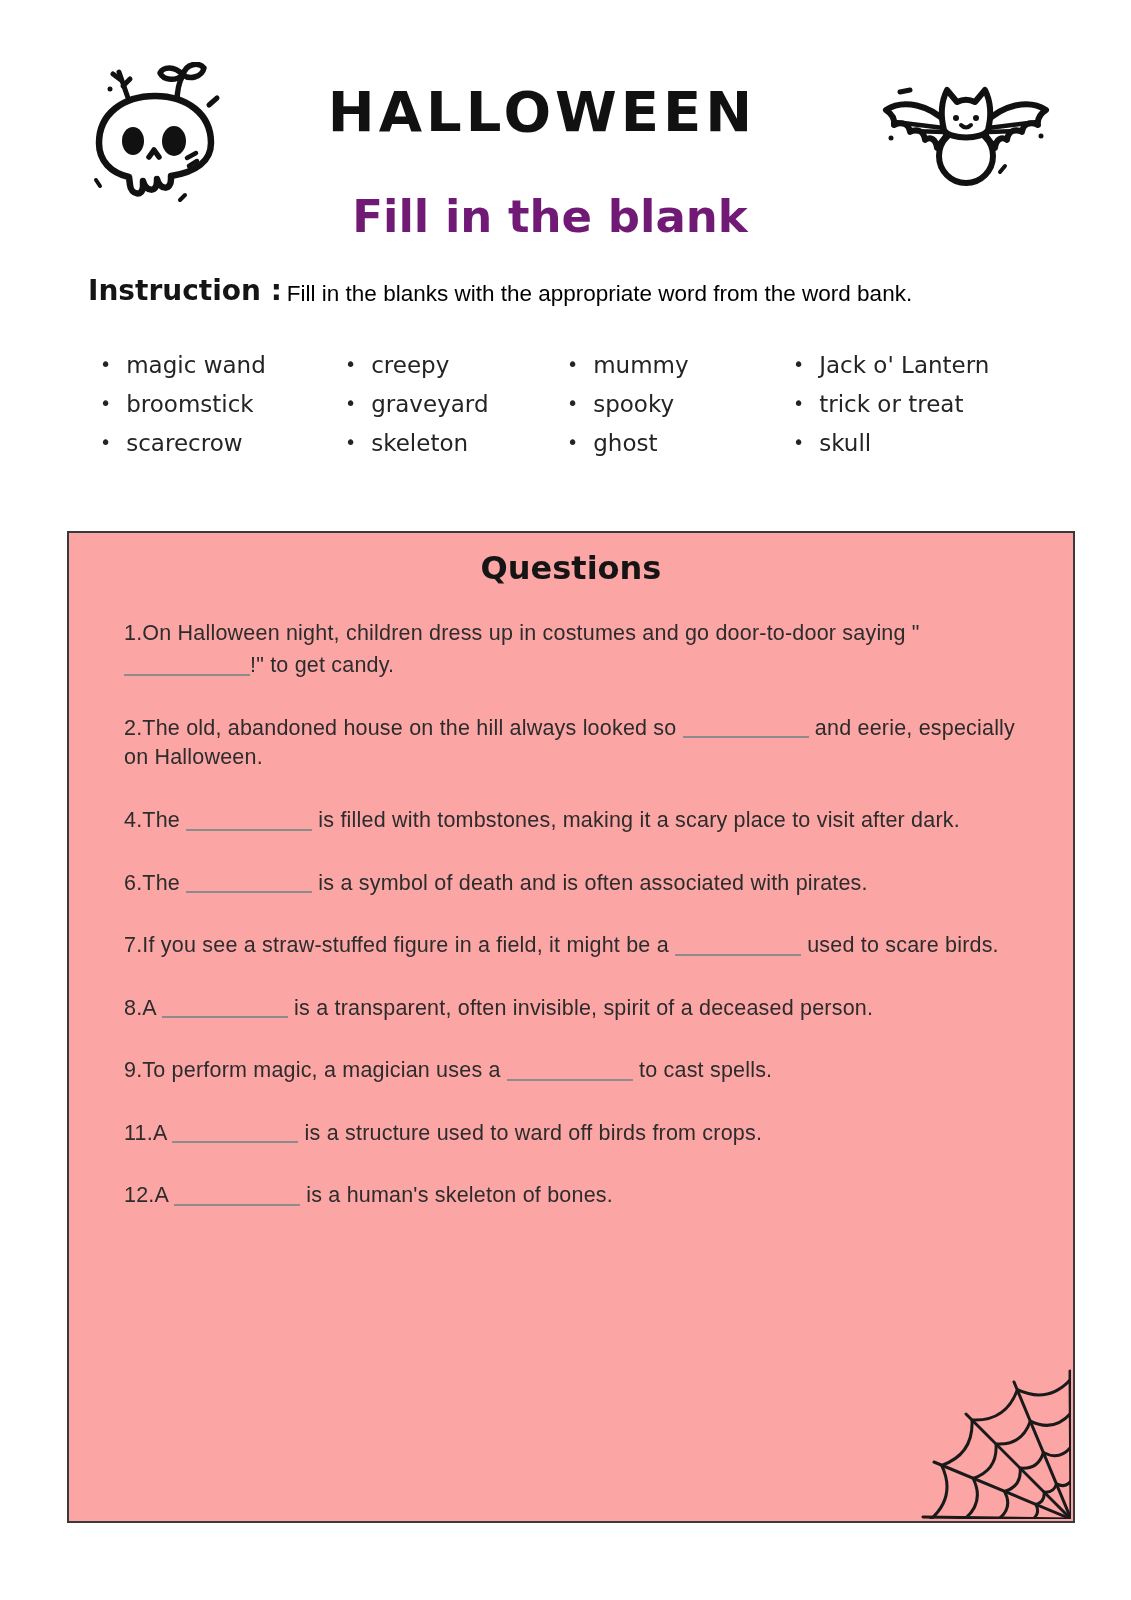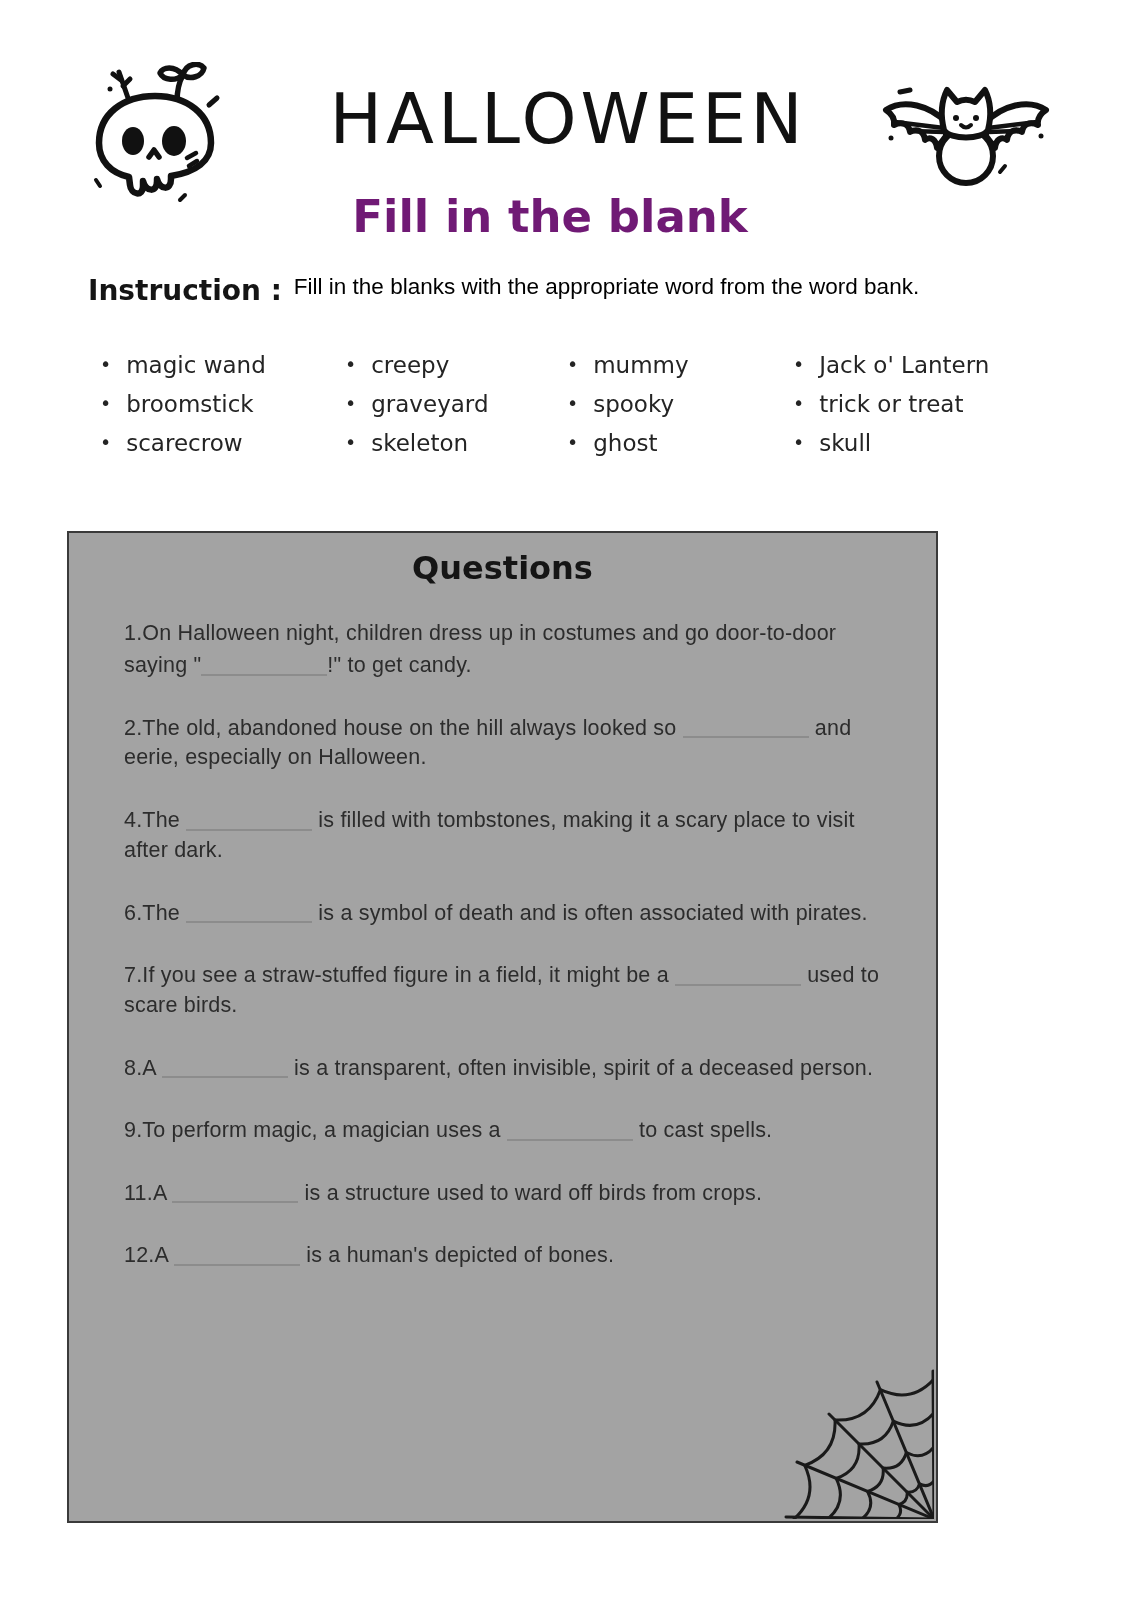--- a/index.html
+++ b/index.html
@@ -8,37 +8,37 @@
     width:1131px;height:1600px;
     background:#ffffff;
     color:#2f2f2f;
     font-family:"Liberation Sans", sans-serif;
     overflow:hidden;
   }
   
   .skull-wrap{position:absolute;left:84px;top:62px;width:142px;height:146px;}
   .bat-wrap{position:absolute;left:864px;top:70px;width:204px;height:122px;}
   .title{
-    position:absolute;left:228px;top:84px;width:680px;
+    position:absolute;left:202px;top:84px;width:680px;
     text-align:center;
     font-family:"DejaVu Sans", sans-serif;
-    font-weight:400;font-size:70px;line-height:1;
+    font-weight:700;font-size:56px;line-height:1;
     letter-spacing:4px;color:#111;
     white-space:nowrap;
   }
   .subtitle{
     position:absolute;left:210px;top:192px;width:680px;
     text-align:center;
     font-family:"DejaVu Sans", sans-serif;
     font-weight:700;font-size:45px;line-height:1.1;color:#701a75;
   }
   
   .instruction{
     position:absolute;left:88px;top:274px;width:980px;
-    display:flex;align-items:flex-start;gap:12px;
+    display:flex;align-items:flex-end;gap:5px;
   }
   .instruction .label{
     font-family:"DejaVu Sans", sans-serif;
     font-weight:700;font-size:28px;color:#151515;white-space:nowrap;
   }
   .instruction .text{font-size:22.5px;color:#000000;}
   
   .word-bank{
     position:absolute;left:100px;top:352px;width:960px;
     display:flex;
@@ -46,22 +46,22 @@
     font-size:23px;color:#242424;
   }
   .wb-col{display:flex;flex-direction:column;}
   .wb-col:nth-child(1){width:245px;}
   .wb-col:nth-child(2){width:222px;}
   .wb-col:nth-child(3){width:226px;}
   .wb-item{display:flex;align-items:baseline;height:39px;}
   .wb-item .dot{font-size:19px;margin-right:15px;position:relative;top:-2px;}
   
   .qbox{
-    position:absolute;left:67px;top:531px;width:871px;height:992px;
-    border:2px solid #3a3a3a;box-sizing:border-box;background:#a3a3a3;
+    position:absolute;left:67px;top:531px;width:1008px;height:992px;
+    border:2px solid #3a3a3a;box-sizing:border-box;background:#fca5a5;
   }
   .qbox h2{
     margin:16px 0 0 0;text-align:center;
     font-family:"DejaVu Sans", sans-serif;
     font-weight:700;font-size:32px;color:#151515;
   }
   .qlist{margin-top:31px;padding:0 35px 0 41px;margin-left:14px;}
   .q{
     margin:0 0 31px 0;
     font-size:21.5px;line-height:30px;color:#2c2c2c;
@@ -213,21 +213,21 @@
     <h2>Questions</h2>
     <div class="qlist">
       <p class="q"><span>1.</span><span>On Halloween night, children dress up in costumes and go door-to-door saying "</span><span class="blank"></span><span>!" to get candy.</span></p>
       <p class="q"><span>2.</span><span>The old, abandoned house on the hill always looked so </span><span class="blank"></span><span> and eerie, especially on Halloween.</span></p>
       <p class="q"><span>4.</span><span>The </span><span class="blank"></span><span> is filled with tombstones, making it a scary place to visit after dark.</span></p>
       <p class="q"><span>6.</span><span>The </span><span class="blank"></span><span> is a symbol of death and is often associated with pirates.</span></p>
       <p class="q"><span>7.</span><span>If you see a straw-stuffed figure in a field, it might be a </span><span class="blank"></span><span> used to scare birds.</span></p>
       <p class="q"><span>8.</span><span>A </span><span class="blank"></span><span> is a transparent, often invisible, spirit of a deceased person.</span></p>
       <p class="q"><span>9.</span><span>To perform magic, a magician uses a </span><span class="blank"></span><span> to cast spells.</span></p>
       <p class="q"><span>11.</span><span>A </span><span class="blank"></span><span> is a structure used to ward off birds from crops.</span></p>
-      <p class="q"><span>12.</span><span>A </span><span class="blank"></span><span> is a human's depicted of bones.</span></p>
+      <p class="q"><span>12.</span><span>A </span><span class="blank"></span><span> is a human's skeleton of bones.</span></p>
     </div>
 
     <div class="web-wrap">
       <svg viewBox="0 0 150 150" width="150" height="150">
         <g stroke="#1a1a1a" stroke-width="3" fill="none" stroke-linecap="round">
 
           <path d="M150,150 L149,2"></path>
           <path d="M150,150 L93,13"></path>
           <path d="M150,150 L45,45"></path>
           <path d="M150,150 L13,93"></path>

